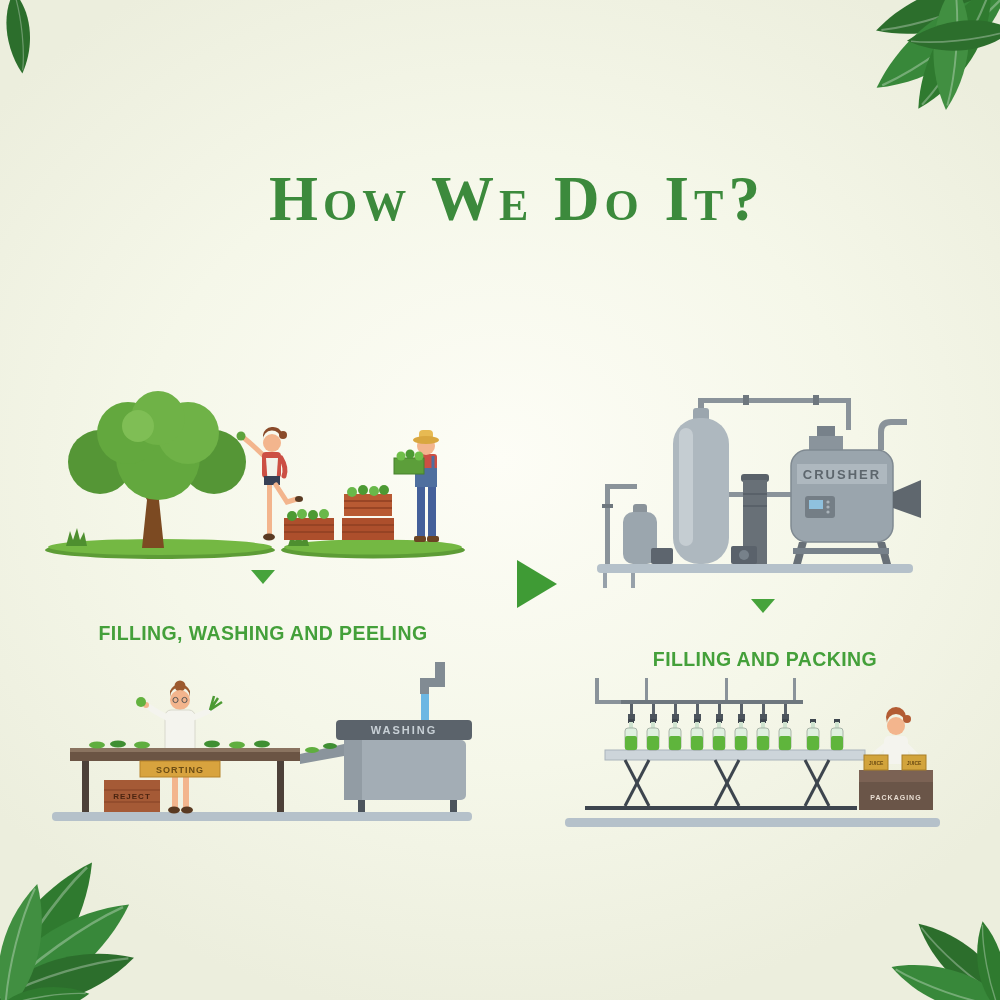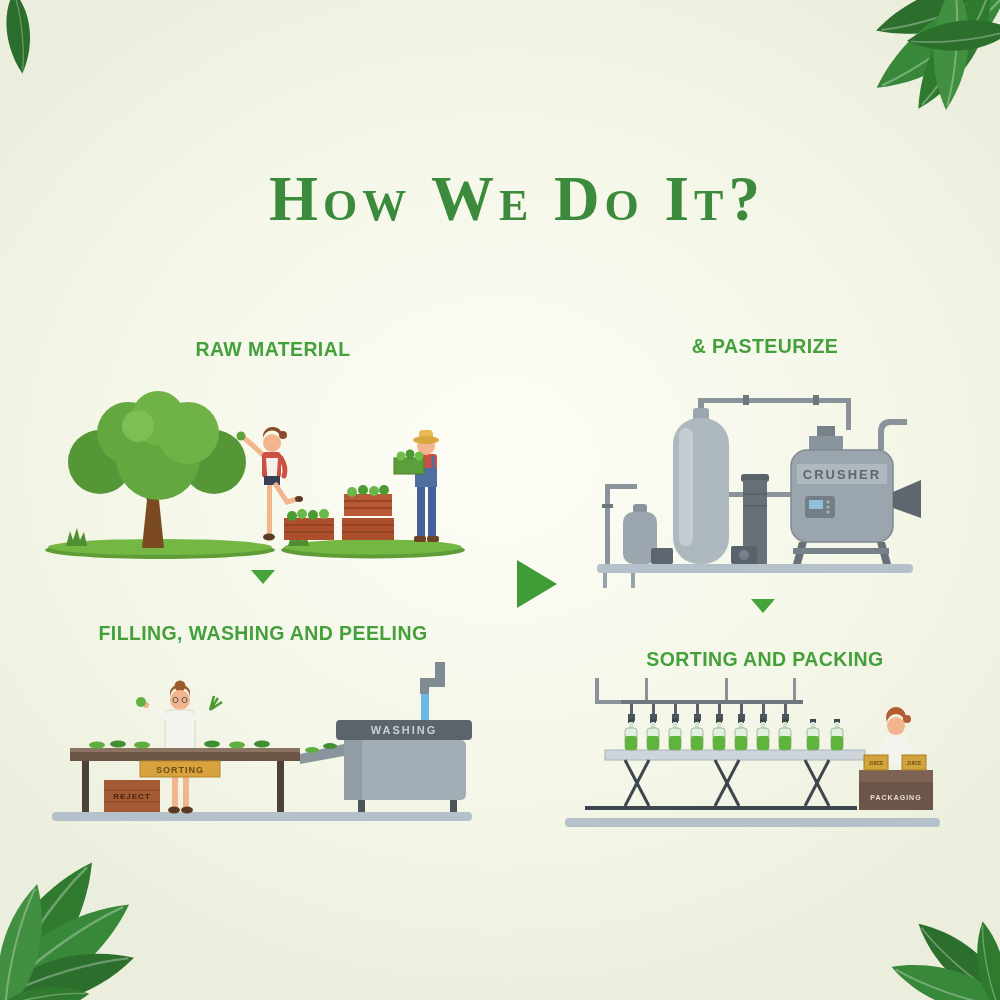--- a/index.html
+++ b/index.html
@@ -102,26 +102,24 @@
         </g>
       <g transform="translate(1000,1012) rotate(-100) scale(0.7)">
           <use href="#leaf" fill="#2f7a2f"></use>
           <use href="#vein" stroke="rgba(255,255,255,0.3)" stroke-width="2" fill="none"></use>
         </g>
     </g>
   </svg>
 
   <h1 class="title">How We Do It?</h1>
 
-  <div class="label raw-label">RAW MATERIAL</div>
   <div class="label two-line crush-label">
-    <div>&amp; PASTEURIZE</div>
   </div>
   <div class="label sort-label">FILLING, WASHING AND PEELING</div>
-  <div class="label fill-label">SORTING AND PACKING</div>
+  <div class="label fill-label">FILLING AND PACKING</div>
 
   <svg class="abs arrow1" width="24" height="14" viewBox="0 0 24 14">
     <polygon points="0,0 24,0 12,14" fill="#46a33b"></polygon>
   </svg>
   <svg class="abs arrow-right" width="40" height="48" viewBox="0 0 40 48">
     <polygon points="0,0 40,24 0,48" fill="#3f9b35"></polygon>
   </svg>
   <svg class="abs arrow2" width="24" height="14" viewBox="0 0 24 14">
     <polygon points="0,0 24,0 12,14" fill="#46a33b"></polygon>
   </svg>

